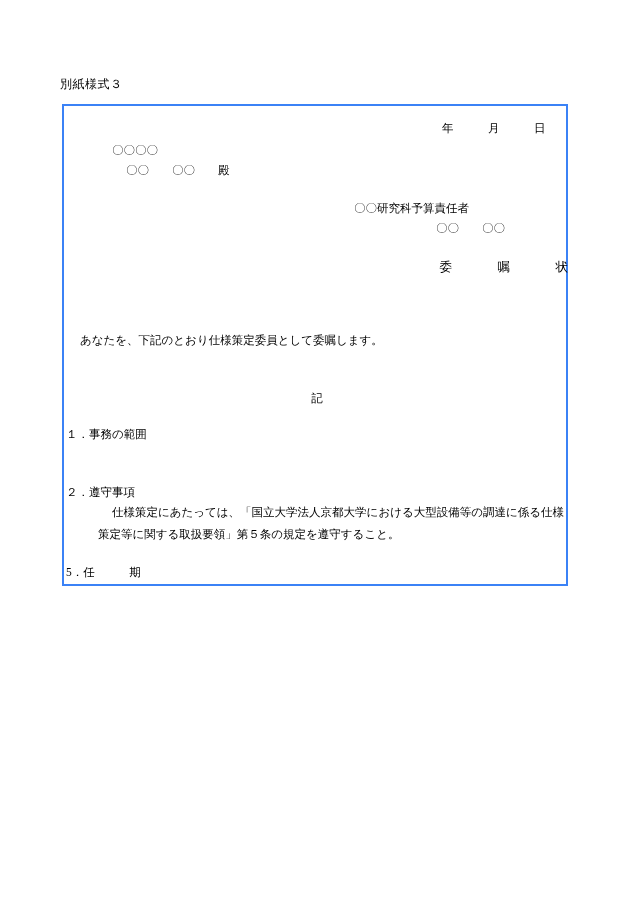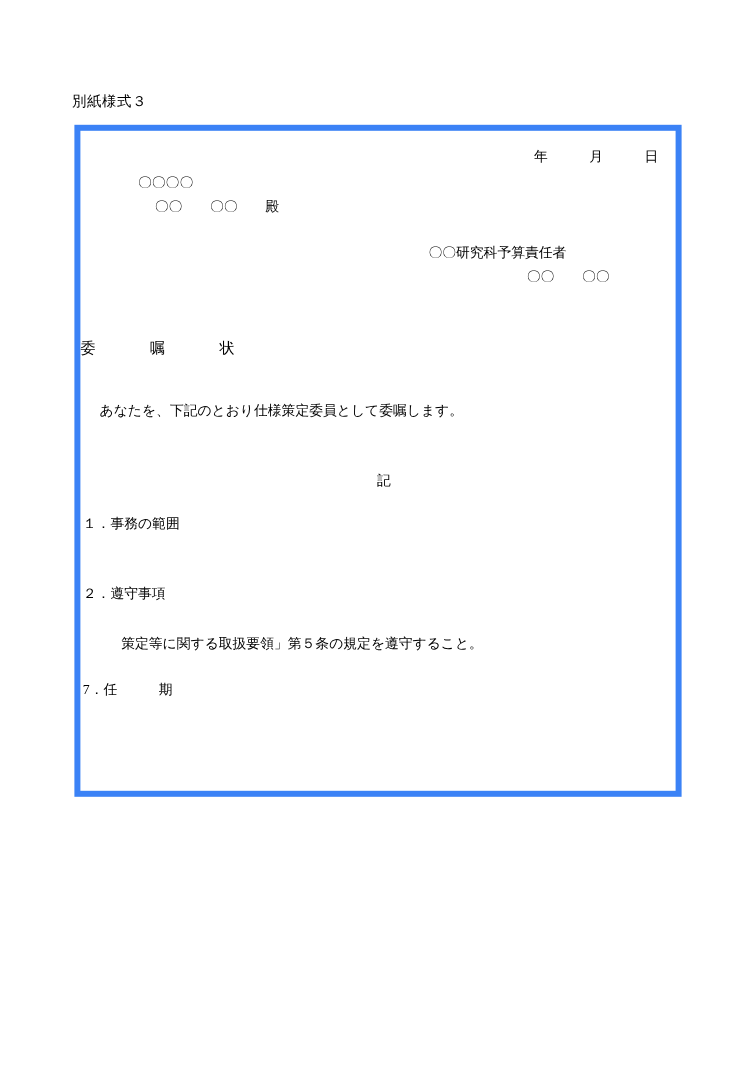--- a/index.html
+++ b/index.html
@@ -27,22 +27,22 @@
     top: 76px;
     font-size: 12px;
     letter-spacing: 0.5px;
     white-space: nowrap;
   }
   .doc-box {
     position: absolute;
     left: 62px;
     top: 104px;
     width: 506px;
-    height: 560px;
-    border: 5px solid #3b82f6;
+    height: 482px;
+    border: 2px solid #3b82f6;
     box-sizing: border-box;
   }
   .inner {
     position: absolute;
     left: 0; top: 0;
     width: 100%;
     height: 100%;
   }
   .ln {
     position: absolute;
@@ -67,23 +67,23 @@
   .issuer-title {
     left: 290px;
     top: 94px;
   }
   .issuer-name {
     left: 372px;
     top: 114px;
   }
   .doc-title {
     left: 0;
-    top: 172px;
+    top: 152px;
     width: 506px;
-    text-align: left;
+    text-align: right;
     font-size: 12.5px;
     letter-spacing: 2px;
   }
   .body-text {
     left: 16px;
     top: 226px;
   }
   .ki-mark {
     left: 0;
     top: 284px;
@@ -129,21 +129,22 @@
 
       <div class="ln doc-title">委　　　嘱　　　状</div>
 
       <div class="ln body-text">あなたを、下記のとおり仕様策定委員として委嘱します。</div>
 
       <div class="ln ki-mark">記</div>
 
       <div class="ln item1-head">１．事務の範囲</div>
 
       <div class="ln item2-head">２．遵守事項</div>
+      <div class="ln item2-body1">仕様策定にあたっては、「国立大学法人京都大学における大型設備等の調達に係る仕様</div>
       <div class="ln item2-body2">策定等に関する取扱要領」第５条の規定を遵守すること。</div>
 
-      <div class="ln item3-head">7．任　　　期</div>
+      <div class="ln item3-head">5．任　　　期</div>
 
     </div>
   </div>
 
 
 </div>
 
 </body></html>

